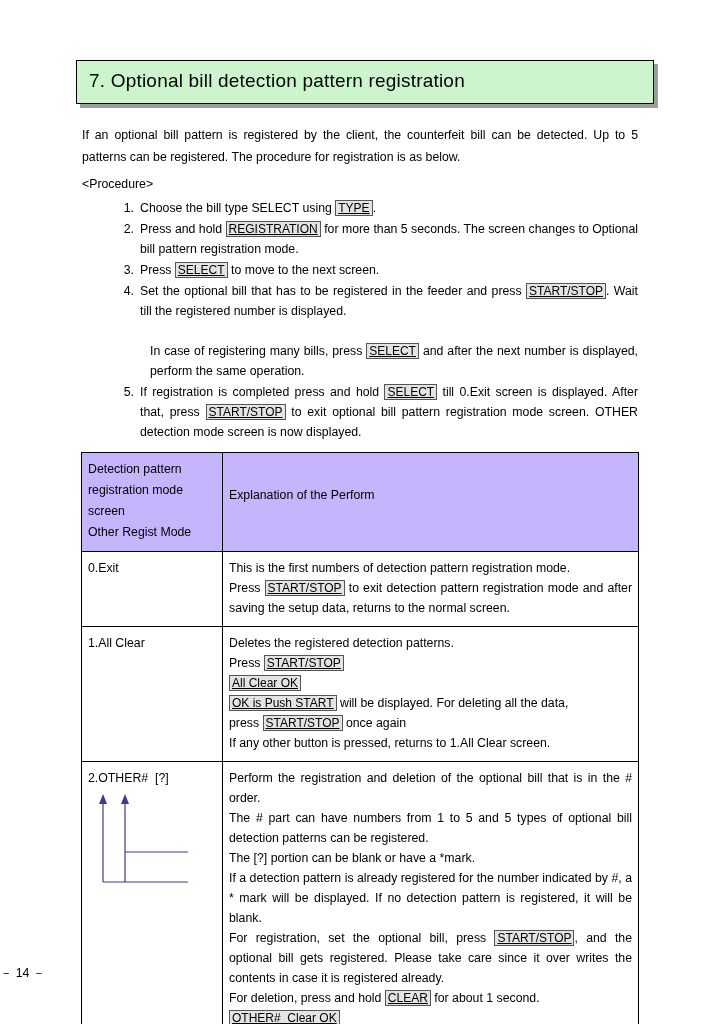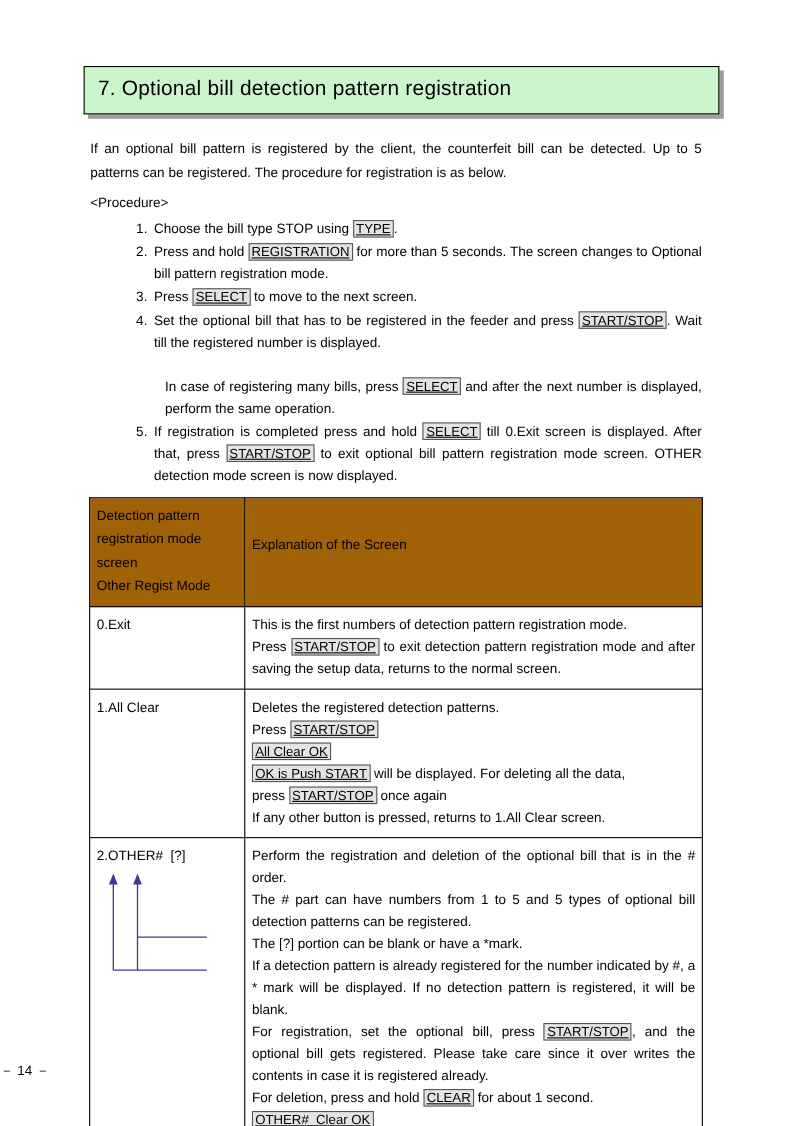--- a/index.html
+++ b/index.html
@@ -94,21 +94,21 @@
     table-layout: fixed;
   }
   table.screens td {
     border: 1px solid #000;
     vertical-align: top;
     padding: 6px 6px 8px 6px;
     line-height: 20px;
   }
   table.screens td.col1 { width: 128px; }
   table.screens thead td {
-    background: #a16207;
+    background: #c4b5fd;
   }
   .hdr-line { line-height: 21px; }
   .cell-line { margin: 0; }
   .cell-line.justify { text-align: justify; }
   
   .footer {
     position: absolute;
     left: 0;
     right: 0;
     bottom: 42px;
@@ -122,38 +122,38 @@
 
   <div class="title-bar">
     <div class="title-text">7. Optional bill detection pattern registration</div>
   </div>
 
   <div class="intro">If an optional bill pattern is registered by the client, the counterfeit bill can be detected. Up to 5 patterns can be registered. The procedure for registration is as below.</div>
 
   <div class="proc-label">&lt;Procedure&gt;</div>
 
   <ol class="procedure" id="procedure-list">
-      <li><span class="num">1.</span><span>Choose the bill type STOP using </span><span class="key">TYPE</span><span>.</span></li>
+      <li><span class="num">1.</span><span>Choose the bill type SELECT using </span><span class="key">TYPE</span><span>.</span></li>
       <li><span class="num">2.</span><span>Press and hold </span><span class="key">REGISTRATION</span><span> for more than 5 seconds. The screen changes to Optional bill pattern registration mode.</span></li>
       <li><span class="num">3.</span><span>Press </span><span class="key">SELECT</span><span> to move to the next screen.</span></li>
       <li><span class="num">4.</span><span>Set the optional bill that has to be registered in the feeder and press </span><span class="key">START/STOP</span><span>. Wait till the registered number is displayed.</span><div class="sub-line"><span>In case of registering many bills, press </span><span class="key">SELECT</span><span> and after the next number is displayed, perform the same operation.</span></div></li>
       <li><span class="num">5.</span><span>If registration is completed press and hold </span><span class="key">SELECT</span><span> till 0.Exit screen is displayed. After that, press </span><span class="key">START/STOP</span><span> to exit optional bill pattern registration mode screen. OTHER detection mode screen is now displayed.</span></li>
     </ol>
 
   <table class="screens">
     <thead>
       <tr>
         <td class="col1">
           <div class="hdr-line">Detection pattern</div>
           <div class="hdr-line">registration mode</div>
           <div class="hdr-line">screen</div>
           <div class="hdr-line">Other Regist Mode</div>
         </td>
         <td>
-          <div style="padding-top:26px;">Explanation of the Screen</div>
+          <div style="padding-top:26px;">Explanation of the Perform</div>
         </td>
       </tr>
     </thead>
     <tbody id="table-body">
         <tr>
           <td class="col1"><span>0.Exit</span></td>
           <td>
             <div class="cell-line justify"><span>This is the first numbers of detection pattern registration mode.</span></div>
             <div class="cell-line justify"><span>Press </span><span class="key">START/STOP</span><span> to exit detection pattern registration mode and after saving the setup data, returns to the normal screen.</span></div>
           </td>

